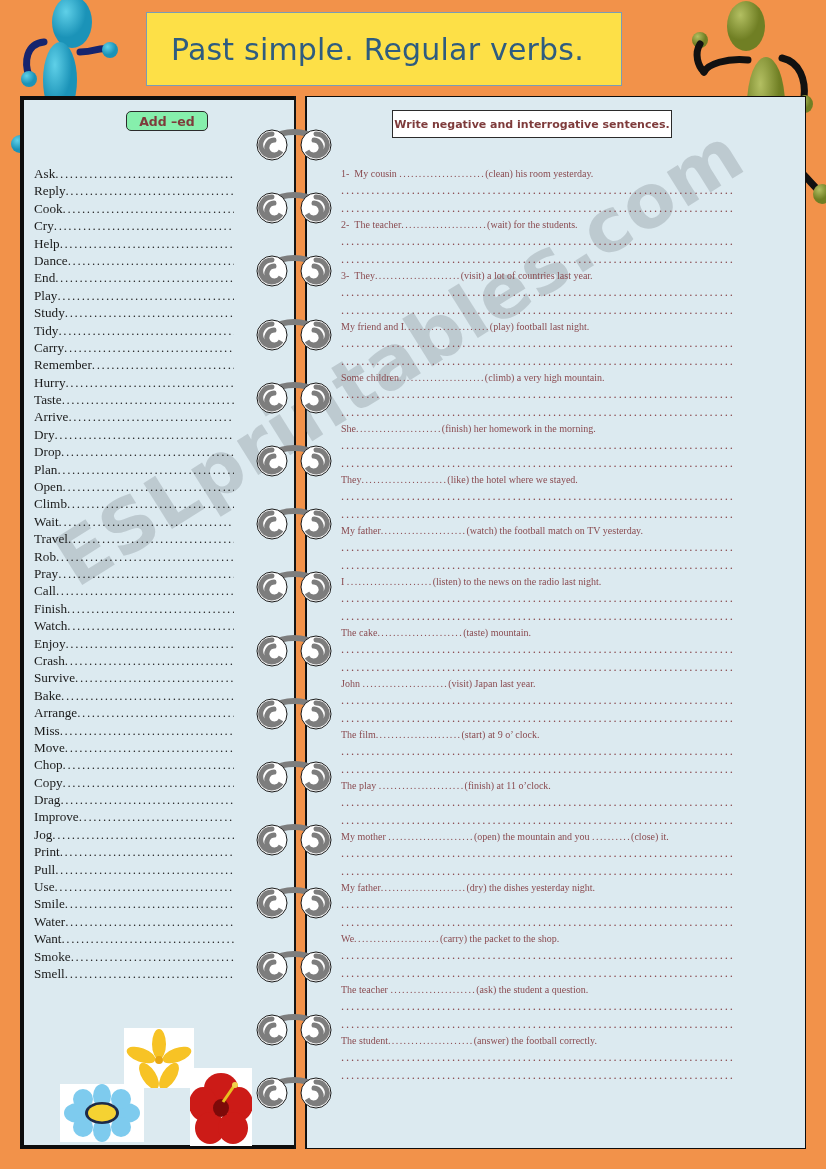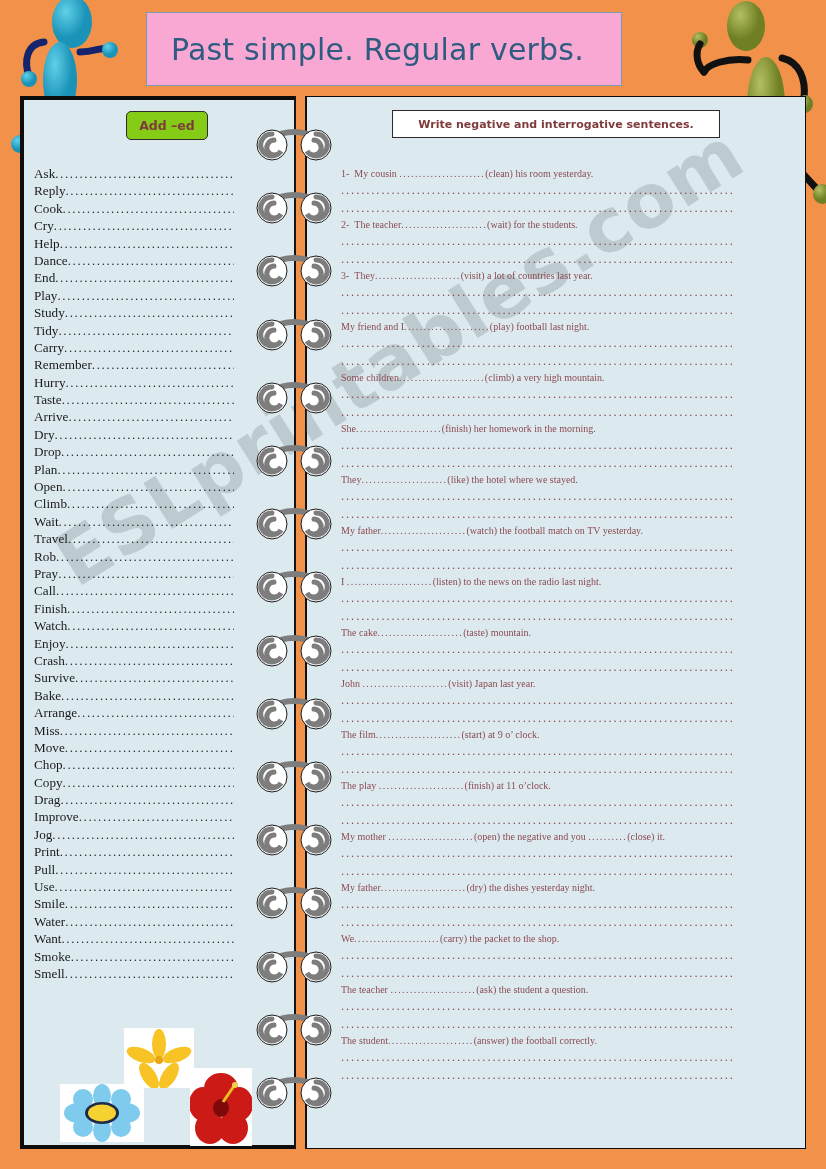--- a/index.html
+++ b/index.html
@@ -13,21 +13,21 @@
     overflow: hidden;
   }
 
   
   #title-banner {
     position: absolute;
     left: 146px;
     top: 12px;
     width: 476px;
     height: 74px;
-    background: #f9a8d4;
+    background: #fde047;
     border: 1px solid #7a9cb5;
     display: flex;
     align-items: center;
     padding-left: 24px;
   }
   #title-text {
     font-family: "DejaVu Sans", sans-serif;
     font-size: 30px;
     color: #2e5c80;
     letter-spacing: 0.2px;
@@ -57,39 +57,39 @@
     background: #dceaf0;
     border: 1px solid #0d0d0d;
   }
 
   
   #add-ed-box {
     position: absolute;
     left: 126px;
     top: 111px;
     width: 82px;
-    height: 29px;
-    background: #84cc16;
+    height: 20px;
+    background: #86efac;
     border: 1px solid #2b2b2b;
     border-radius: 5px;
     display: flex;
     align-items: center;
     justify-content: center;
   }
   #add-ed-label {
     font-family: "DejaVu Sans", sans-serif;
     font-weight: bold;
     font-size: 12.5px;
     color: #7e3b3b;
   }
   #write-neg-box {
     position: absolute;
     left: 392px;
     top: 110px;
-    width: 328px;
+    width: 280px;
     height: 28px;
     background: #ffffff;
     border: 1px solid #2b2b2b;
     display: flex;
     align-items: center;
     justify-content: center;
   }
   #write-neg-label {
     font-family: "DejaVu Sans", sans-serif;
     font-weight: bold;
@@ -510,21 +510,21 @@
       <div class="sentence-line"><span>The film</span><span class="gap-dots">......................</span><span>(start)</span><span> at 9 o’ clock.</span></div>
       <div class="blank-line">..............................................................................</div>
       <div class="blank-line">..............................................................................</div>
     </div>
     <div class="sentence-block">
       <div class="sentence-line"><span>The play </span><span class="gap-dots">......................</span><span>(finish)</span><span> at 11 o’clock.</span></div>
       <div class="blank-line">..............................................................................</div>
       <div class="blank-line">..............................................................................</div>
     </div>
     <div class="sentence-block">
-      <div class="sentence-line"><span>My mother </span><span class="gap-dots">......................</span><span>(open)</span><span> the negative and you </span><span class="gap-dots">..........</span><span>(close)</span><span> it.</span></div>
+      <div class="sentence-line"><span>My mother </span><span class="gap-dots">......................</span><span>(open)</span><span> the mountain and you </span><span class="gap-dots">..........</span><span>(close)</span><span> it.</span></div>
       <div class="blank-line">..............................................................................</div>
       <div class="blank-line">..............................................................................</div>
     </div>
     <div class="sentence-block">
       <div class="sentence-line"><span>My father</span><span class="gap-dots">......................</span><span>(dry)</span><span> the dishes yesterday night.</span></div>
       <div class="blank-line">..............................................................................</div>
       <div class="blank-line">..............................................................................</div>
     </div>
     <div class="sentence-block">
       <div class="sentence-line"><span>We</span><span class="gap-dots">......................</span><span>(carry)</span><span> the packet to the shop.</span></div>

